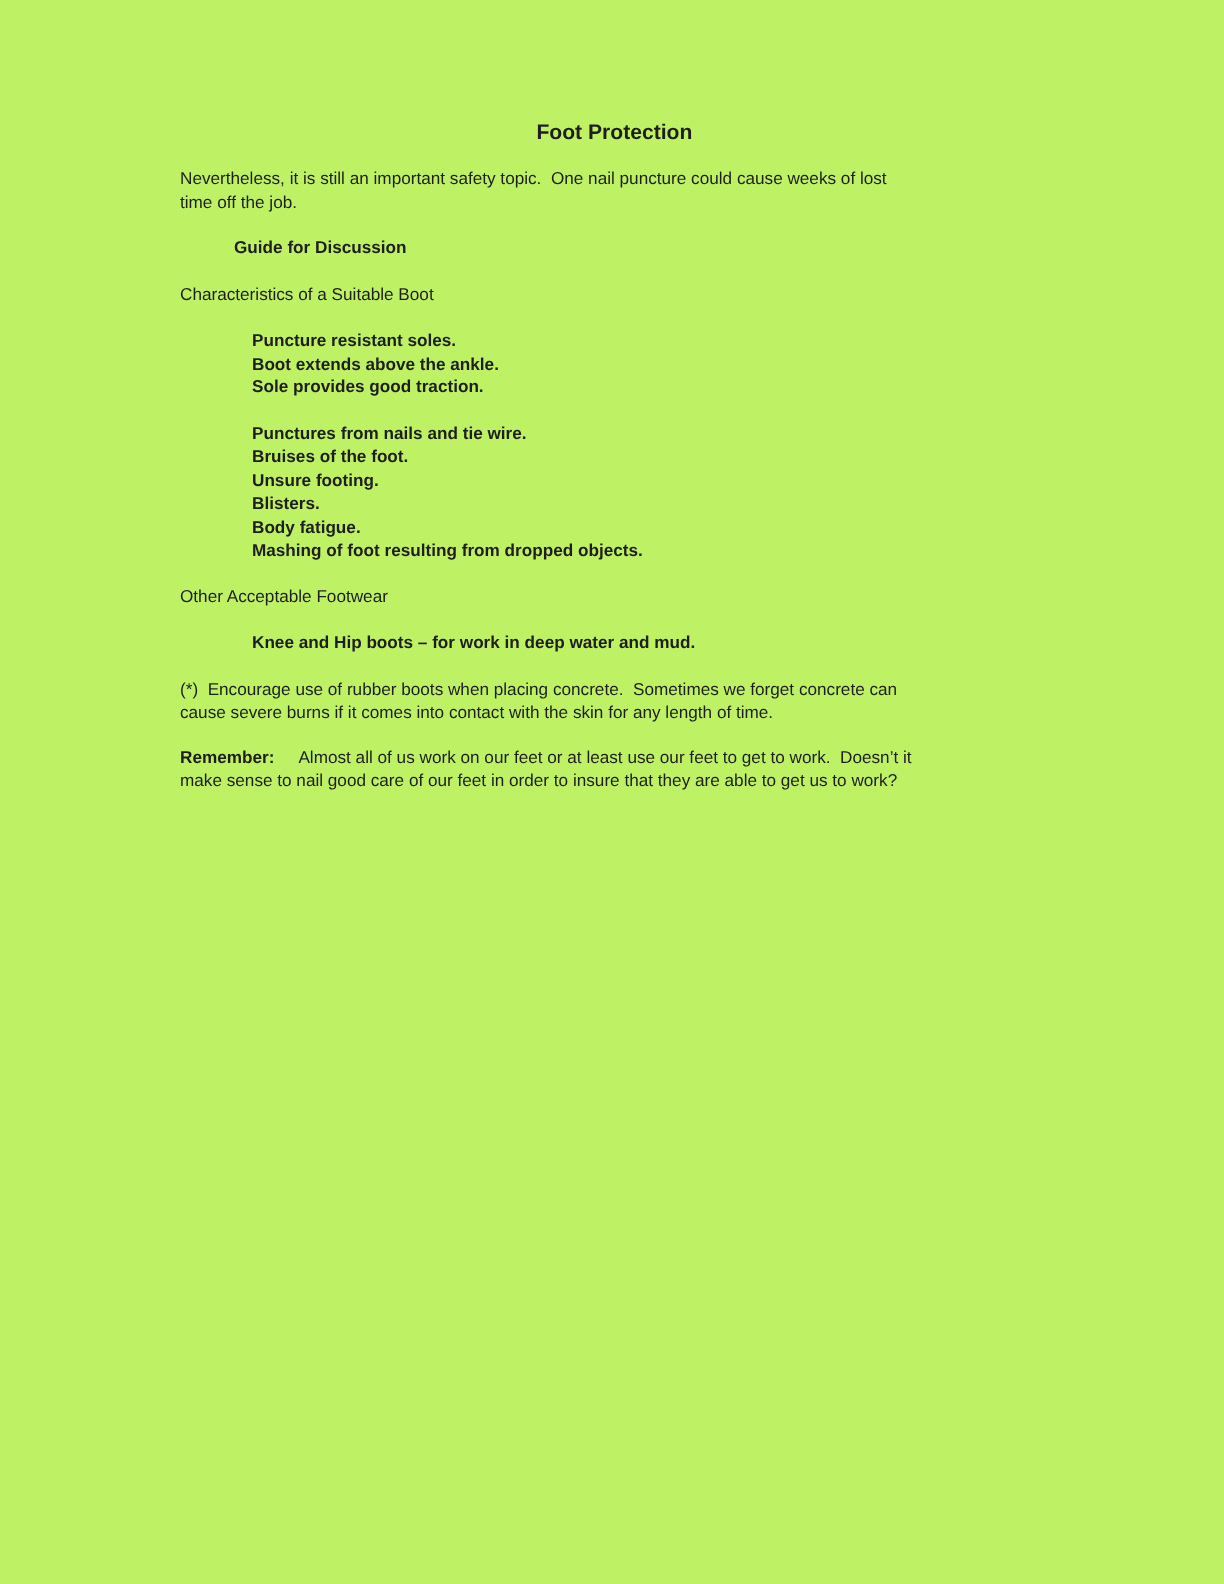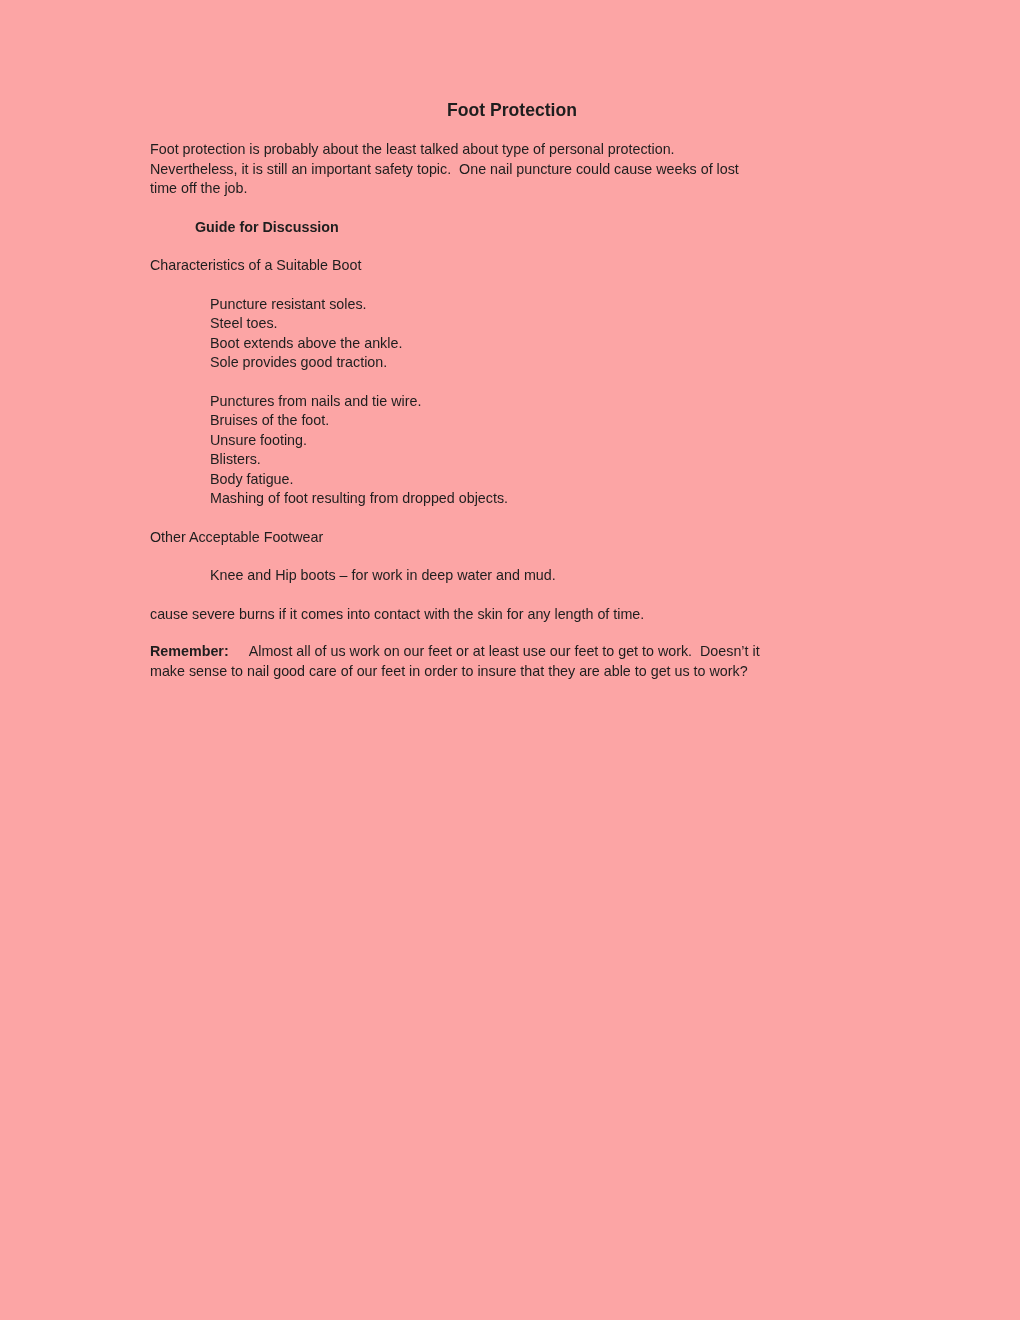--- a/index.html
+++ b/index.html
@@ -4,21 +4,21 @@
 <style>
   html, body {
     margin: 0;
     padding: 0;
     background: #ffffff;
   }
   .page {
     position: relative;
     width: 1020px;
     height: 1320px;
-    background: #fca5a5;
+    background: #bef264;
     color: #1e1e1e;
     font-family: "Liberation Sans", "DejaVu Sans", sans-serif;
     font-size: 14.3px;
     overflow: hidden;
     box-sizing: border-box;
   }
   .content {
     position: absolute;
     top: 99px;
     left: 150px;
@@ -38,54 +38,53 @@
   .line {
     line-height: 19.5px;
     white-space: pre;
   }
   .bold {
     font-weight: bold;
     margin-left: 45px;
   }
   .indent .line {
     margin-left: 60px;
+    font-weight: bold;
   }
   .remember-block {
     margin-top: 18px;
   }
   .remember-label {
     font-weight: bold;
     margin-right: 20px;
   }
 </style>
 </head>
 <body>
 
 <div class="page">
   <div class="content">
 
     <h1 class="title">Foot Protection</h1>
 
     <div class="block">
-      <div class="line">Foot protection is probably about the least talked about type of personal protection.</div>
       <div class="line">Nevertheless, it is still an important safety topic.  One nail puncture could cause weeks of lost</div>
       <div class="line">time off the job.</div>
     </div>
 
     <div class="block">
       <div class="line bold">Guide for Discussion</div>
     </div>
 
     <div class="block">
       <div class="line">Characteristics of a Suitable Boot</div>
     </div>
 
     <div class="block indent">
       <div class="line">Puncture resistant soles.</div>
-      <div class="line">Steel toes.</div>
       <div class="line">Boot extends above the ankle.</div>
       <div class="line">Sole provides good traction.</div>
     </div>
 
 
     <div class="block indent">
       <div class="line">Punctures from nails and tie wire.</div>
       <div class="line">Bruises of the foot.</div>
       <div class="line">Unsure footing.</div>
       <div class="line">Blisters.</div>
@@ -95,20 +94,21 @@
 
     <div class="block">
       <div class="line">Other Acceptable Footwear</div>
     </div>
 
     <div class="block indent">
       <div class="line">Knee and Hip boots – for work in deep water and mud.</div>
     </div>
 
     <div class="block">
+      <div class="line">(*)  Encourage use of rubber boots when placing concrete.  Sometimes we forget concrete can</div>
       <div class="line">cause severe burns if it comes into contact with the skin for any length of time.</div>
     </div>
 
     <div class="block remember-block">
       <div class="line"><span class="remember-label">Remember:</span><span>Almost all of us work on our feet or at least use our feet to get to work.  Doesn’t it</span></div>
       <div class="line">make sense to nail good care of our feet in order to insure that they are able to get us to work?</div>
     </div>
 
   </div>
 </div>

